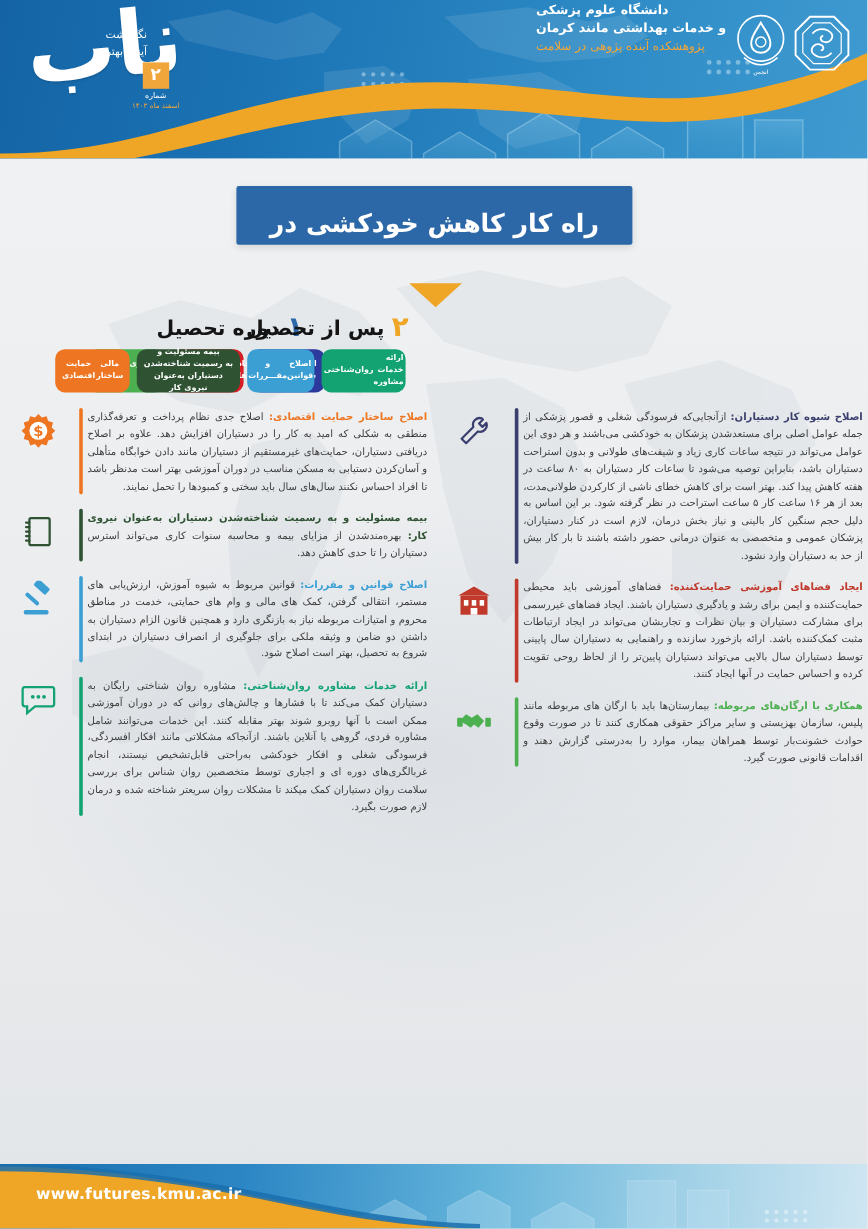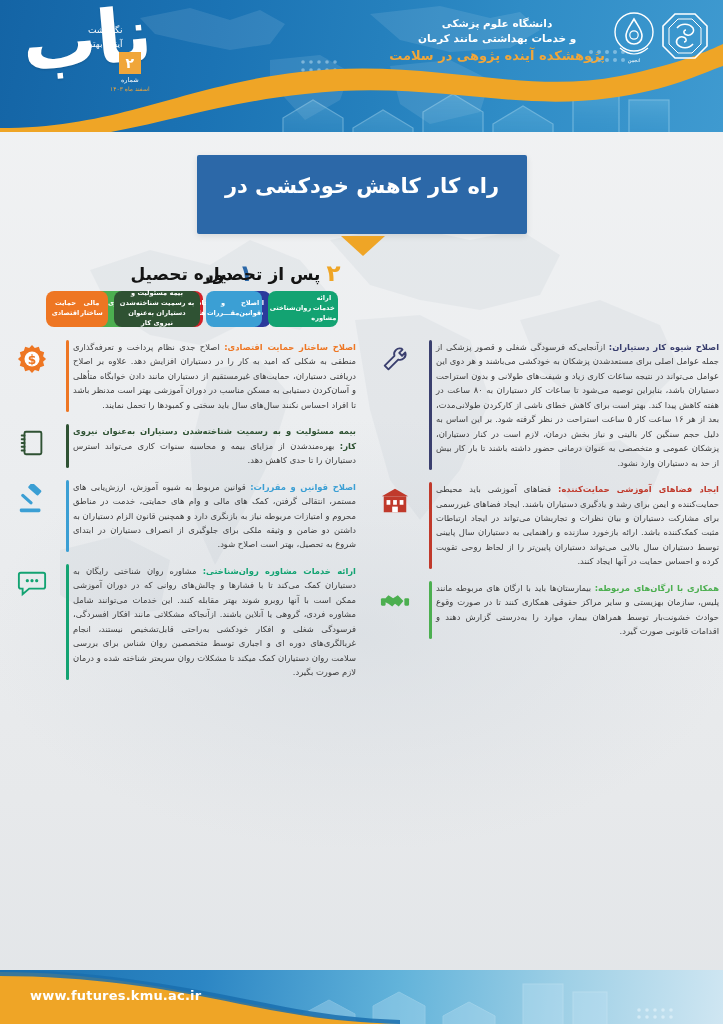--- a/index.html
+++ b/index.html
@@ -39,27 +39,27 @@
   .hdr-tech svg { width:100%; height:100%; }
   .hdr-map {
     position:absolute; left:120px; top:0; width:440px; height:132px;
     opacity:0.28;
   }
   .hdr-map svg { width:100%; height:100%; }
   .hdr-wave { position:absolute; left:0; top:0; width:723px; height:132px; }
   .hdr-wave svg { width:100%; height:100%; display:block; }
 
   .hdr-uni-text {
-    position:absolute; right:118px; top:16px;
-    text-align:center; color:#ffffff; line-height:1.45;
+    position:absolute; right:118px; top:2px;
+    text-align:left; color:#ffffff; line-height:1.45;
     direction:rtl;
   }
   .hdr-uni-l1 { font-size:10.5px; font-weight:bold; letter-spacing:-0.1px;}
   .hdr-uni-l2 { font-size:10.5px; font-weight:bold; letter-spacing:-0.1px;}
-  .hdr-uni-l3 { font-size:13px; font-weight:bold; color:#f0a63a; margin-top:1px;}
+  .hdr-uni-l3 { font-size:10px; font-weight:normal; color:#f0a63a; margin-top:1px;}
 
   .hdr-logo-kmu {
     position:absolute; right:14px; top:8px; width:48px; height:62px;
   }
   .hdr-logo-iran {
     position:absolute; right:66px; top:8px; width:46px; height:58px;
   }
 
   .brand {
     position:absolute; left:14px; top:4px; width:180px; height:110px;
@@ -82,21 +82,21 @@
   .issue-box {
     width:22px;height:22px; background:#f0a63a; color:#fff;
     font-size:14px; font-weight:bold; line-height:22px; text-align:center;
     margin: 0 auto;
   }
   .issue-label { font-size:6.5px; color:#ffffff; margin-top:2px; direction:rtl;}
   .issue-date  { font-size:6px; color:#f0a63a; margin-top:1px; direction:rtl;}
 
   
   .title-card {
-    position:absolute; left:197px; top:155px; width:330px; padding:15px 22px 30px;
+    position:absolute; left:197px; top:155px; width:330px; padding:15px 22px 0;
     background:#2c68a8; border-radius:2px;
     color:#ffffff; text-align:center; direction:rtl;
     font-size:21px; font-weight:bold; line-height:1.6;
     box-shadow:0 2px 6px rgba(0,0,0,0.10);
   }
   .title-arrow {
     position:absolute; left:341px; top:236px;
     width:0;height:0; border-left:22px solid transparent; border-right:22px solid transparent;
     border-top:20px solid #efa526;
   }
@@ -310,21 +310,21 @@
       </div>
       <div class="badge" style="background: rgb(47, 82, 51); width: 86px; flex-direction: column;">
         <div>بیمه مسئولیت و</div>
         <div>به رسمیت شناخته‌شدن</div>
         <div>دستیاران به‌عنوان نیروی کار</div>
       </div>
       <div class="badge" style="background: rgb(59, 159, 212); width: 56px;">
         <div>اصلاح قوانین</div>
         <div>و مقـــررات</div>
       </div>
-      <div class="badge" style="background: rgb(19, 163, 114); width: 70px;">
+      <div class="badge" style="background: rgb(19, 163, 114); width: 70px; text-align: right;">
         <div>ارائه خدمات مشاوره</div>
         <div>روان‌شناختی</div>
       </div>
     </div>
 
   <div class="col" id="col-right">
       <div class="block">
         <div class="block-text"><b style="color: rgb(58, 63, 110);">اصلاح شیوه کار دستیاران:</b><span> ازآنجایی‌که فرسودگی شغلی و قصور پزشکی از جمله عوامل اصلی برای مستعدشدن پزشکان به خودکشی می‌باشند و هر دوی این عوامل می‌تواند در نتیجه ساعات کاری زیاد و شیفت‌های طولانی و بدون استراحت دستیاران باشد، بنابراین توصیه می‌شود تا ساعات کار دستیاران به ۸۰ ساعت در هفته کاهش پیدا کند. بهتر است برای کاهش خطای ناشی از کارکردن طولانی‌مدت، بعد از هر ۱۶ ساعت کار ۵ ساعت استراحت در نظر گرفته شود. بر این اساس به دلیل حجم سنگین کار بالینی و نیاز بخش درمان، لازم است در کنار دستیاران، پزشکان عمومی و متخصصی به عنوان درمانی حضور داشته باشند تا بار کار بیش از حد به دستیاران وارد نشود.</span></div>
         <div class="block-bar" style="background: rgb(58, 63, 110);"></div>
         <div class="block-icon">

